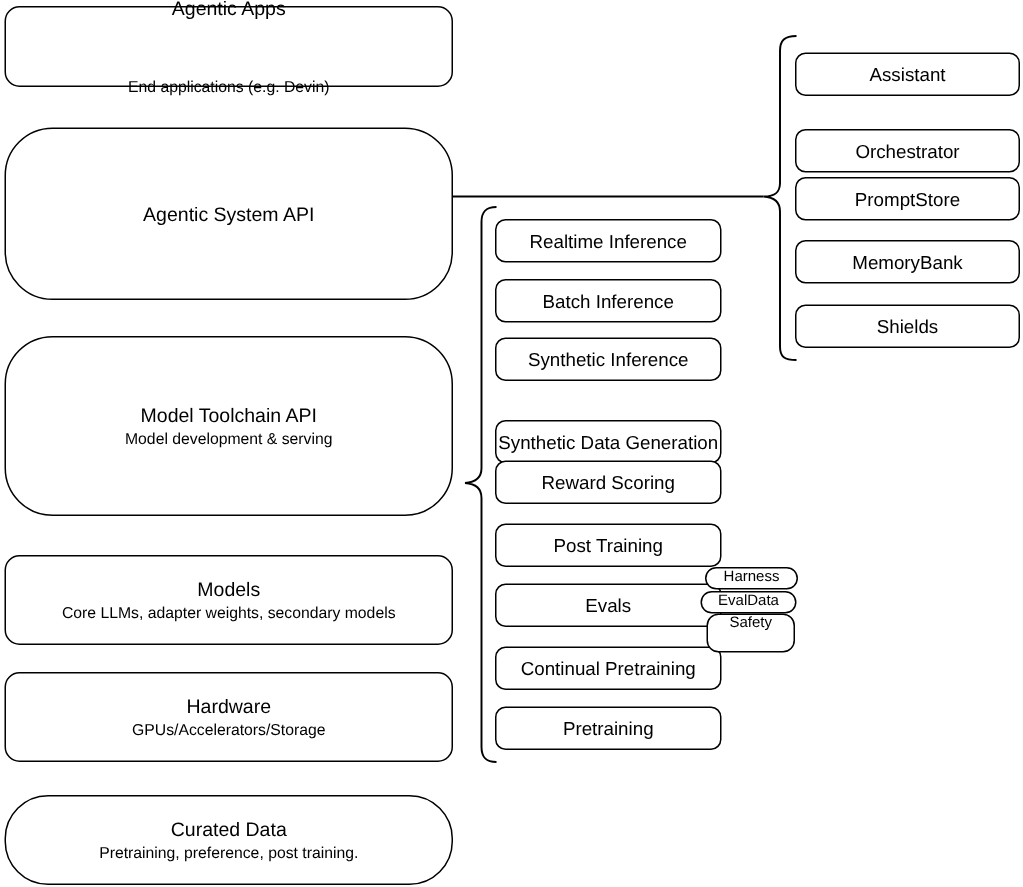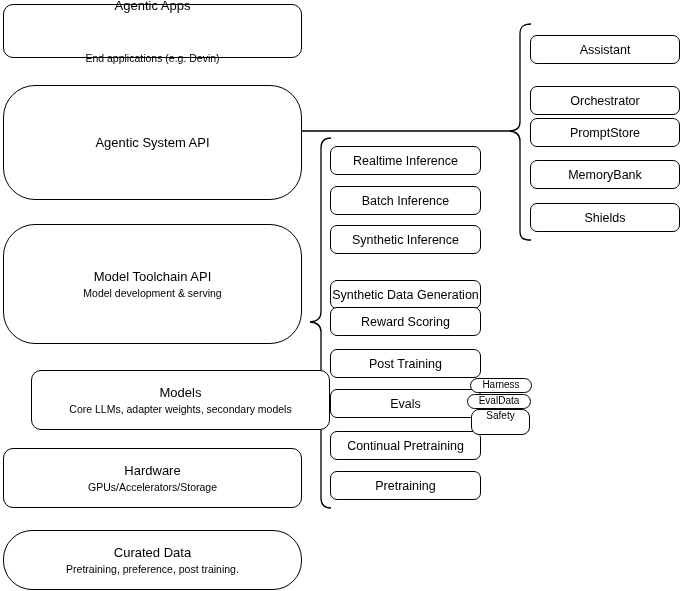--- a/index.html
+++ b/index.html
@@ -78,21 +78,21 @@
 
   <div class="box layer api" style="top:85px; height:115px;">
     <div class="title">Agentic System API</div>
   </div>
 
   <div class="box layer api" style="top:224px; height:120px;">
     <div class="title">Model Toolchain API</div>
     <div class="subtitle">Model development &amp; serving</div>
   </div>
 
-  <div class="box layer" style="top:370px; height:60px;margin-left:28px;">
+  <div class="box layer" style="top:370px; height:60px;">
     <div class="title">Models</div>
     <div class="subtitle">Core LLMs, adapter weights, secondary models</div>
   </div>
 
   <div class="box layer" style="top:448px; height:60px;">
     <div class="title">Hardware</div>
     <div class="subtitle">GPUs/Accelerators/Storage</div>
   </div>
 
   <div class="box layer" style="top:530px; height:60px;border-radius:29px;">

